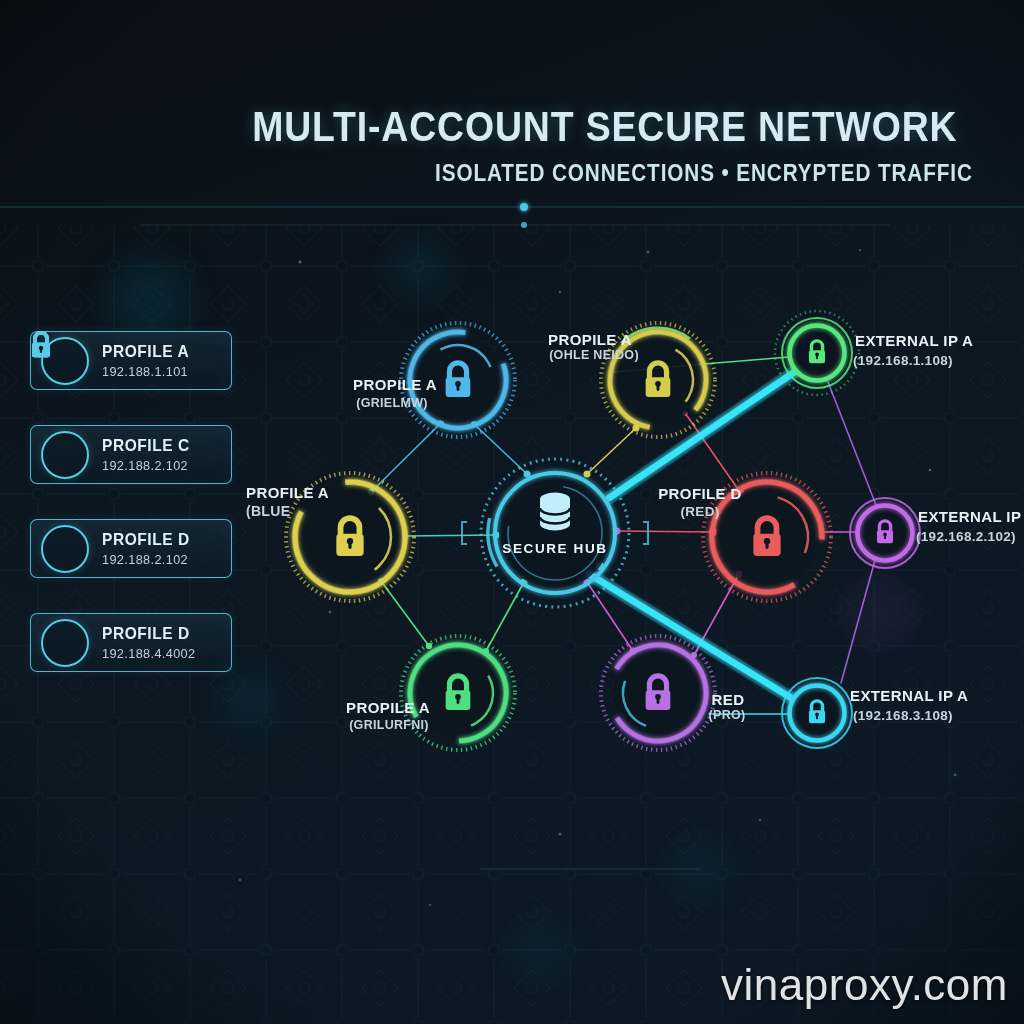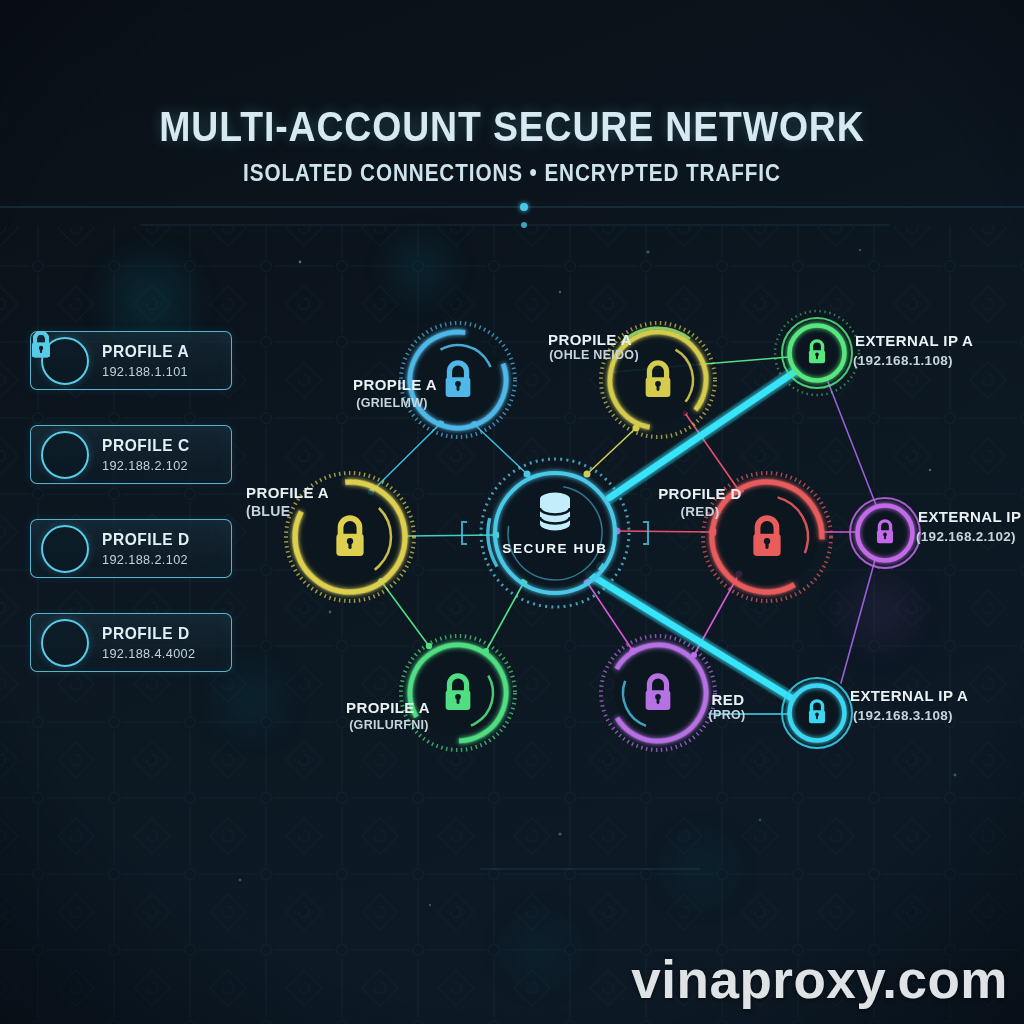--- a/index.html
+++ b/index.html
@@ -1,38 +1,38 @@
 <!DOCTYPE html>
 <html><head>
 <meta charset="utf-8">
 <style>
   html,body{margin:0;padding:0;background:#070d12;}
   .stage{position:relative;width:1024px;height:1024px;overflow:hidden;
          background:linear-gradient(160deg,#0a1016 0%,#0c1721 45%,#0d1a26 100%);
          font-family:"Liberation Sans",sans-serif;}
   svg{position:absolute;inset:0;display:block;}
-  .header{position:absolute;top:102px;left:0;right:0;text-align:center;z-index:3;}
+  .header{position:absolute;top:102px;left:0;right:0;text-align:right;z-index:3;}
   .title{margin:0;font-size:43px;font-weight:700;color:#d7eaf1;letter-spacing:1px;
          transform:scaleX(.87);text-shadow:0 0 14px rgba(120,220,240,.25);}
   .subtitle{margin-top:9px;font-size:23px;font-weight:700;color:#cde4ec;
          letter-spacing:1px;transform:scaleX(.9);}
   .cards{position:absolute;left:30px;top:331px;width:202px;display:flex;
          flex-direction:column;gap:35px;z-index:3;}
   .card{height:57px;border:1.5px solid rgba(100,205,232,.85);border-radius:7px;
         background:linear-gradient(180deg,rgba(26,48,62,.62),rgba(13,26,36,.68));
         display:flex;align-items:center;padding:0 10px;gap:13px;
         box-shadow:0 0 10px rgba(40,130,160,.18), inset 0 0 18px rgba(40,120,150,.08);}
   .lockwrap{width:44px;height:44px;border:2.5px solid #57cce8;border-radius:50%;
         display:flex;align-items:center;justify-content:center;flex:0 0 auto;
         background:rgba(10,25,35,.6);box-shadow:0 0 8px rgba(70,190,225,.25);}
   .cname{font-size:16.5px;font-weight:700;color:#e2f1f6;letter-spacing:.6px;
         transform:scaleX(.94);transform-origin:left center;}
   .cip{font-size:13.5px;color:#bfd3dc;margin-top:3px;letter-spacing:.4px;
         transform:scaleX(.94);transform-origin:left center;}
-  .watermark{position:absolute;right:16px;bottom:14px;font-size:53px;font-weight:700;
+  .watermark{position:absolute;right:16px;bottom:14px;font-size:44px;font-weight:400;
         color:#dfe3e5;letter-spacing:.5px;z-index:3;text-shadow:0 1px 4px rgba(0,0,0,.6);}
   .nlbl{font:700 15px "Liberation Sans",sans-serif;fill:#e9f1f5;letter-spacing:.4px;}
   .nsub{font:600 12.5px "Liberation Sans",sans-serif;fill:#c6d4db;letter-spacing:.3px;}
   .hublbl{font:700 13.5px "Liberation Sans",sans-serif;fill:#eef8fb;letter-spacing:1.6px;}
 </style>
 </head>
 <body>
 
 <div class="stage">
 

